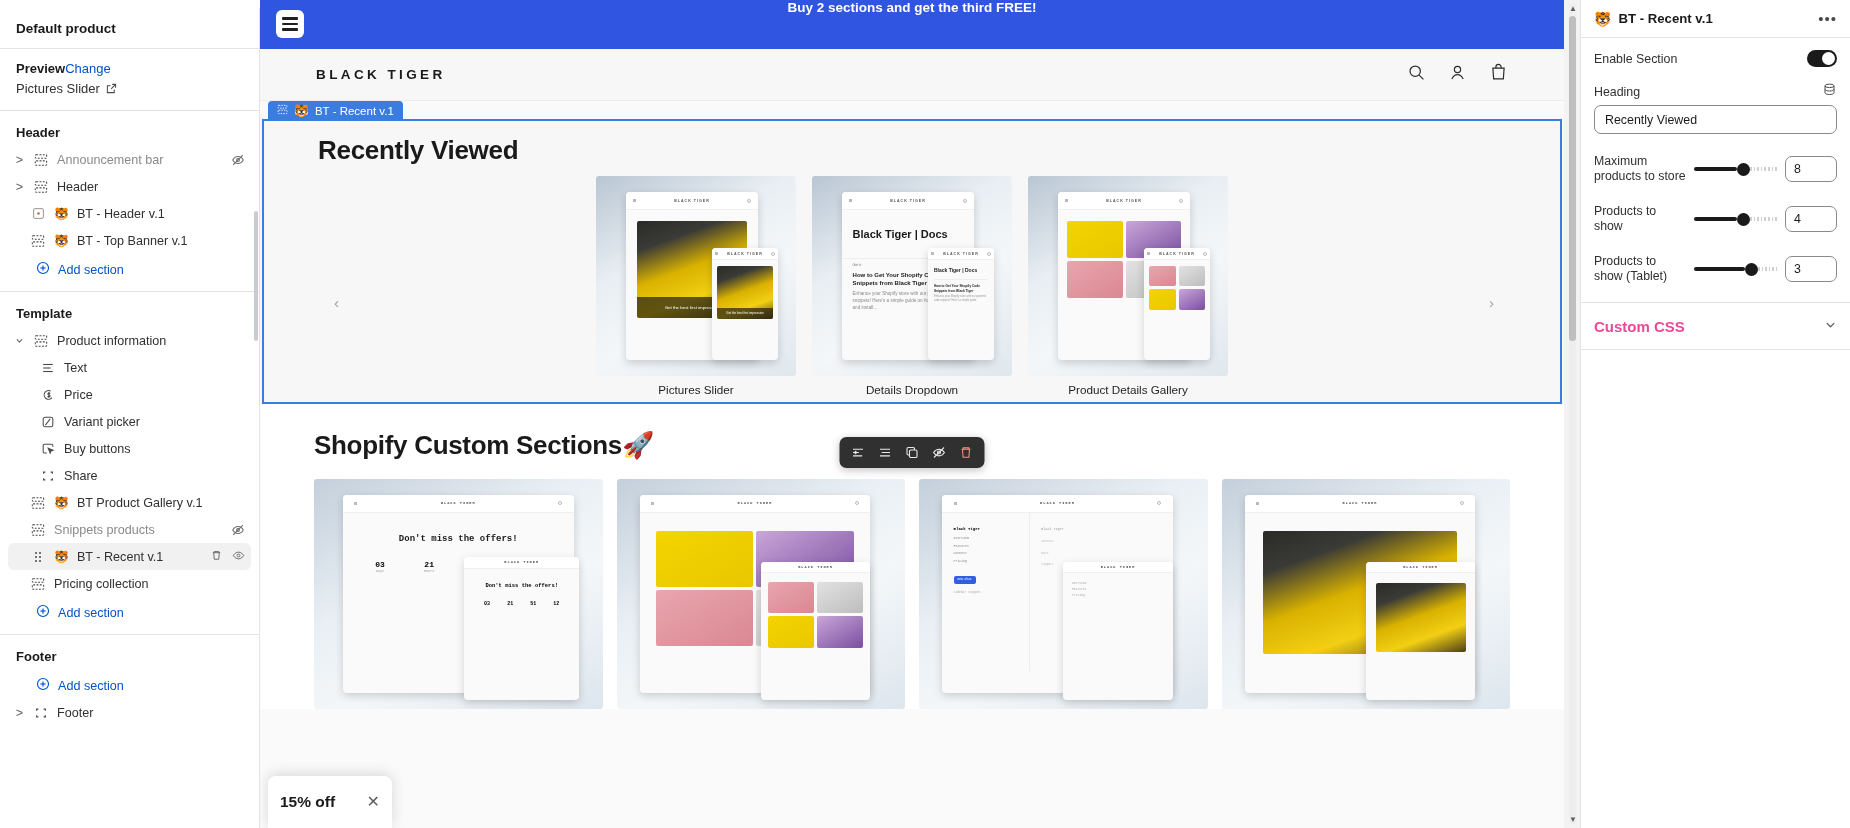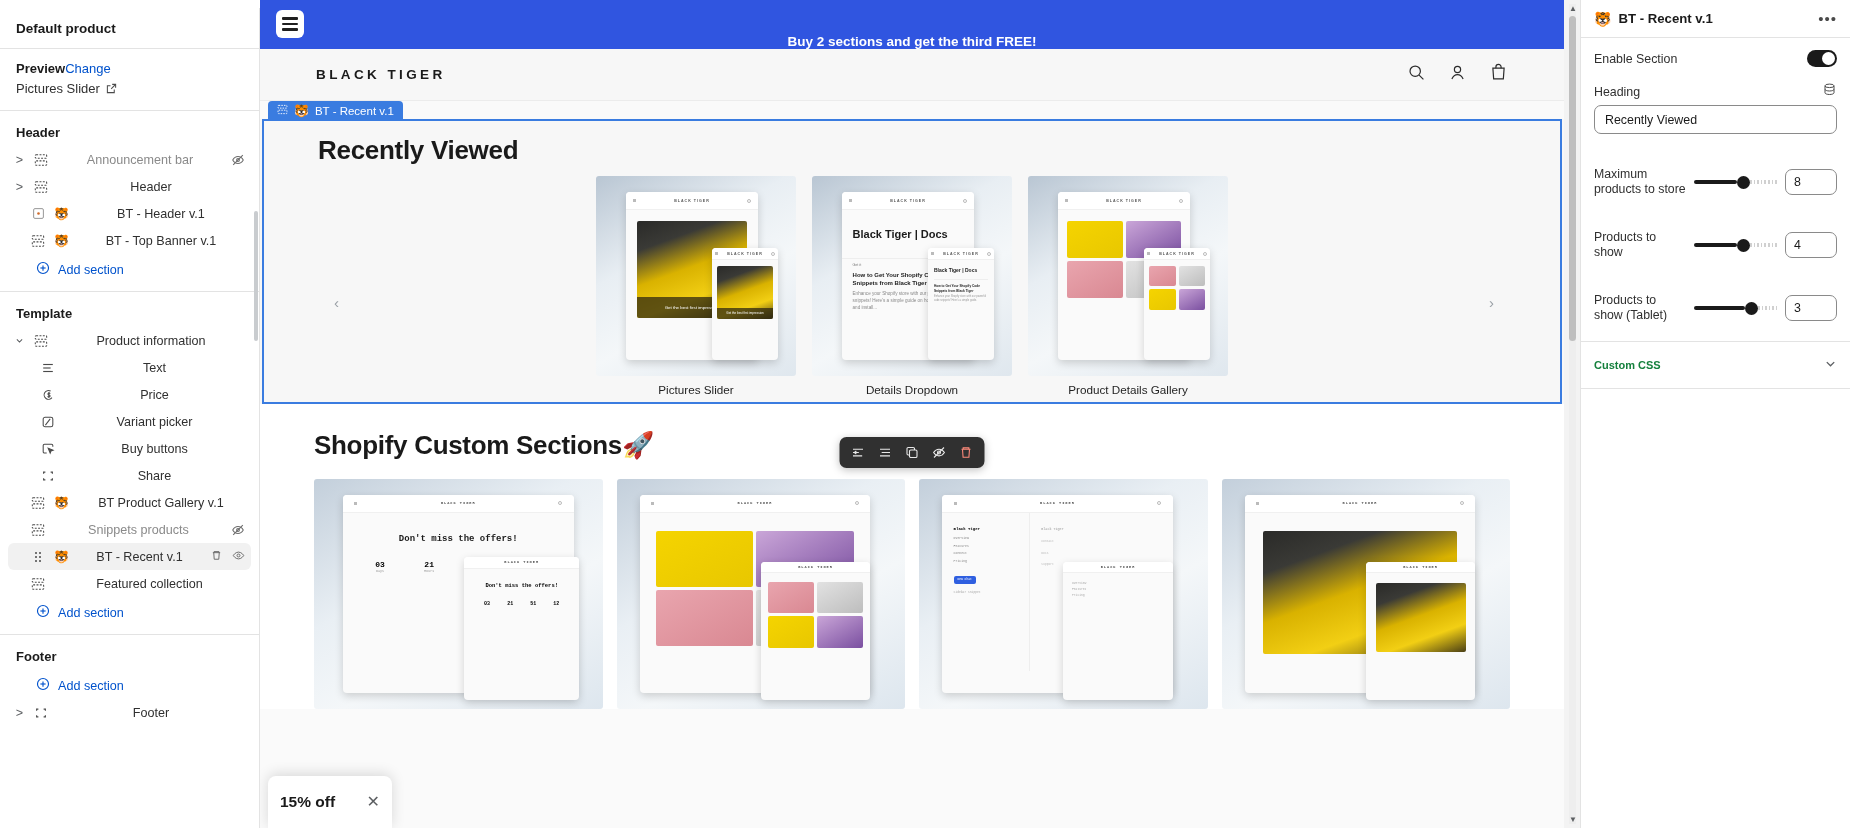--- a/index.html
+++ b/index.html
@@ -42,21 +42,21 @@
 
   .sb-row {
     display: flex; align-items: center; gap: 8px;
     height: 27px; margin: 0 8px; padding: 0 6px;
     border-radius: 6px; cursor: pointer;
     font-size: 12.6px; color: #303030;
     position: relative;
   }
   .sb-row.selected { background: #f1f1f1; }
   .sb-row.muted .sb-label { color: #8a8a8a; }
-  .sb-row .sb-label { white-space: nowrap; overflow: hidden; text-overflow: ellipsis; flex: 1; text-align: center; }
+  .sb-row .sb-label { white-space: nowrap; overflow: hidden; text-overflow: ellipsis; flex: 1; }
   .indent-1 { padding-left: 6px; }
   .indent-2 { padding-left: 22px; }
   .indent-3 { padding-left: 32px; }
   .chev { width: 11px; display: inline-flex; justify-content: center; color: #5c5f62; flex-shrink: 0; }
   .sicon { width: 16px; height: 16px; display: inline-flex; align-items: center; justify-content: center; flex-shrink: 0; color: #4a4a4a; }
   .tiger { font-size: 12px; line-height: 1; flex-shrink: 0; }
   .row-actions { display: flex; align-items: center; gap: 9px; color: #6b6b6b; }
   .sb-add {
     display: flex; align-items: center; gap: 8px;
     height: 27px; margin: 2px 8px 0 8px; padding-left: 28px;
@@ -70,21 +70,21 @@
   
   .center {
     flex: 1; height: 828px; background: #f3f3f3;
     position: relative; overflow: hidden;
   }
   .frame {
     position: absolute; left: 0; top: 0; right: 16px; bottom: 0;
     background: #fafafa; overflow: hidden;
   }
   .ann-bar {
-    height: 49px; background: #3055e0; display: flex; align-items: flex-end;
+    height: 49px; background: #3055e0; display: flex; align-items: flex-start;
     justify-content: center; position: relative;
   }
   .ann-text { color: #ffffff; font-size: 13.5px; font-weight: 700; }
   .burger {
     position: absolute; left: 16px; top: 10px;
     width: 28px; height: 28px; background: #ffffff; border-radius: 6px;
     display: flex; flex-direction: column; align-items: center; justify-content: center; gap: 3px;
     cursor: pointer;
   }
   .burger span { display: block; width: 16px; height: 2.4px; background: #1f1f1f; border-radius: 1px; }
@@ -209,36 +209,36 @@
     width: 30px; height: 17px; border-radius: 9px; background: #1a1a1a;
     position: relative; cursor: pointer;
   }
   .toggle .knob { position: absolute; right: 2px; top: 2px; width: 13px; height: 13px; border-radius: 50%; background: #fff; }
   .db-icon { color: #4a4a4a; }
   .rp-input {
     width: 100%; height: 29px; border: 1px solid #8a8a8a; border-radius: 7px;
     padding: 0 10px; font-size: 12.4px; color: #1a1a1a; font-family: "Liberation Sans", sans-serif;
     outline: none; background: #ffffff; margin-top: 4px;
   }
-  .slider-row { display: flex; align-items: center; gap: 8px; margin-top: 33px; }
+  .slider-row { display: flex; align-items: center; gap: 8px; margin-top: 20px; }
   .slider-label { width: 92px; font-size: 12.3px; color: #303030; line-height: 1.22; }
   .slider-track { flex: 1; position: relative; height: 14px; display: flex; align-items: center; cursor: pointer; }
   .st-filled { height: 3.5px; background: #1a1a1a; border-radius: 2px; }
   .st-rest { flex: 1; height: 3.5px; background: repeating-linear-gradient(to right,#d0d0d0 0 1.6px,transparent 1.6px 3.6px); }
   .st-knob { width: 13px; height: 13px; border-radius: 50%; background: #1a1a1a; flex-shrink: 0; }
   .num-box {
     width: 52px; height: 26px; border: 1px solid #8a8a8a; border-radius: 7px;
     display: flex; align-items: center; padding: 0 8px; font-size: 12.4px; color: #1a1a1a;
     background: #fff;
   }
   .rp-accordion {
     display: flex; align-items: center; justify-content: space-between;
     padding: 14px 13px; border-bottom: 1px solid #e3e3e3; cursor: pointer;
   }
-  .rp-acc-title { font-size: 11px; font-weight: 700; color: #15803d; }
+  .rp-acc-title { font-size: 15px; font-weight: 700; color: #ec4899; }
 </style>
 </head>
 <body>
 
 <div class="app">
 
   <aside class="sidebar">
     <div class="sb-title">Default product</div>
 
     <div class="sb-preview">
@@ -456,21 +456,21 @@
         </span>
       </div>
 
       <div class="sb-row indent-2">
         <span class="sicon">
           <svg width="14" height="14" viewBox="0 0 16 16" fill="none" stroke="currentColor" stroke-width="1.2" stroke-dasharray="2.2 1.6">
               <rect x="1.5" y="2" width="13" height="4" rx="1"></rect>
               <rect x="1.5" y="9" width="13" height="5" rx="1"></rect>
             </svg>
         </span>
-        <span class="sb-label">Featured collection</span>
+        <span class="sb-label">Pricing collection</span>
       </div>
 
       <div class="sb-add">
         <span>
           <svg width="14" height="14" viewBox="0 0 16 16" fill="none" stroke="#0052cc" stroke-width="1.3">
               <circle cx="8" cy="8" r="6.3"></circle>
               <line x1="8" y1="5" x2="8" y2="11"></line>
               <line x1="5" y1="8" x2="11" y2="8"></line>
             </svg>
         </span>

